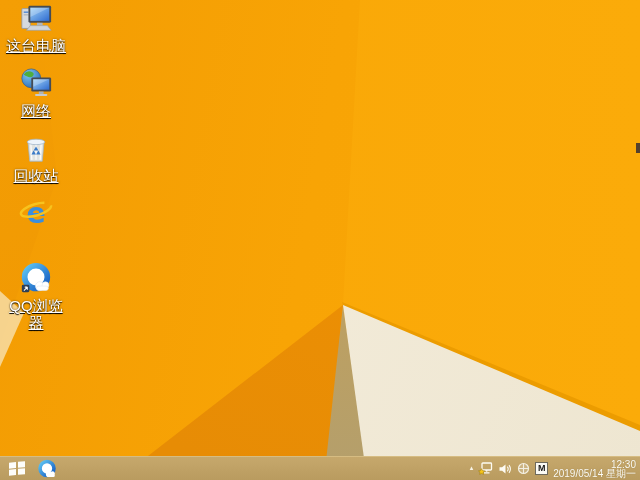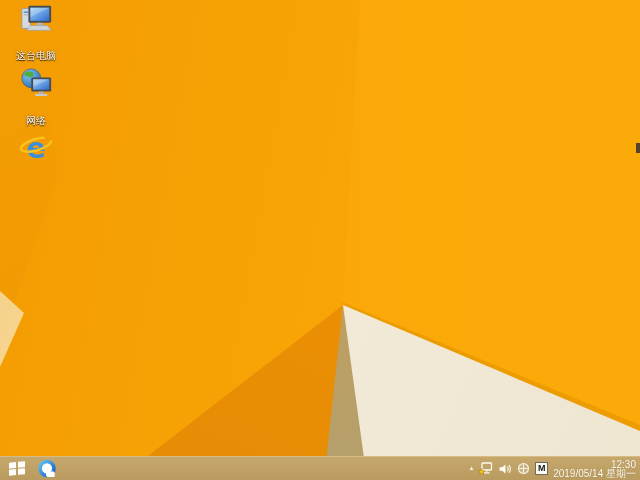--- a/index.html
+++ b/index.html
@@ -22,22 +22,22 @@
   .wp-cream{background:linear-gradient(115deg,#f6efdf 0%,#eee6d1 100%);
     clip-path:polygon(343px 305px,367px 480px,640px 480px,640px 431px);}
   .wp-pale-wedge{background:#f7dda6;opacity:.85;
     clip-path:polygon(0 291px,24px 313px,0 367px);}
   .edge-mark{position:absolute;right:0;top:143px;width:4px;height:10px;background:#54412e;}
 
   
   .icon-col{position:absolute;left:4px;top:2px;width:64px;z-index:3;}
   .icon-tile{width:64px;height:65px;display:flex;flex-direction:column;align-items:center;cursor:default;}
   .icon-art{width:34px;height:34px;flex:0 0 34px;}
-  .icon-label{margin-top:14px;max-width:62px;text-align:center;font-size:10px;line-height:1.15;color:#fff;
-    text-shadow:0 1px 1px rgba(0,0,0,.85),0 0 2px rgba(0,0,0,.55);word-break:break-word;}
+  .icon-label{margin-top:1px;max-width:62px;text-align:center;font-size:15px;line-height:1.15;color:#fff;
+    text-shadow:0 1px 1px rgba(0,0,0,.85),0 0 2px rgba(0,0,0,.55);word-break:break-word;text-decoration:underline;}
 
   
   .taskbar{position:absolute;left:0;right:0;bottom:0;height:23px;z-index:5;
     background:linear-gradient(180deg,#c6a86c 0%,#b99b5f 100%);
     border-top:1px solid rgba(227,203,146,.7);display:flex;align-items:center;}
   .start-btn{width:34px;height:23px;display:flex;align-items:center;justify-content:center;}
   .win-logo{display:grid;grid-template-columns:7px 7px;grid-template-rows:5.5px 5.5px;gap:1.6px;
     transform:skewY(-6deg);}
   .win-logo span{background:#fdfdfb;display:block;}
   .task-app{width:26px;height:23px;display:flex;align-items:center;justify-content:center;}
@@ -104,28 +104,60 @@
         <path fill="#4fae3d" d="M14 17 q4.5 -1.2 6.3 0.8 q1 2 -2 3 q-3 1 -4.8 -1 Z"></path>
         <rect x="13" y="11" width="21" height="15" rx="1.5" fill="#454b54"></rect>
         <rect x="15" y="13" width="17" height="11" fill="url(#scr2)"></rect>
         <path d="M15 13 L32 13 L15 21 Z" fill="rgba(255,255,255,0.25)"></path>
         <rect x="21" y="26" width="5" height="2.5" fill="#aeb4bb"></rect>
         <rect x="17" y="28.5" width="13" height="2.2" rx="1" fill="#c6cbd1"></rect>
       </svg>
       <div class="icon-label">网络</div>
     </div>
 
+    <div class="icon-tile">
+      <svg class="icon-art" viewBox="0 0 36 36">
+        <path d="M9.5 10.5 L26.5 10.5 L24.6 31 L11.4 31 Z" fill="rgba(224,233,243,0.92)" stroke="#9fb4c8" stroke-width="0.8"></path>
+        <path d="M12.5 12 L13.6 29.5 M18 12 L18 29.5 M23.5 12 L22.4 29.5" stroke="rgba(255,255,255,0.85)" stroke-width="1.4" fill="none"></path>
+        <ellipse cx="18" cy="10.5" rx="9.3" ry="2.9" fill="#eef4fa" stroke="#9fb4c8" stroke-width="0.8"></ellipse>
+        <g fill="#3a7bc8" transform="translate(18,21)">
+          <path d="M0,-5.6 L2.5,-1.5 L-2.5,-1.5 Z"></path>
+          <path d="M0,-5.6 L2.5,-1.5 L-2.5,-1.5 Z" transform="rotate(120)"></path>
+          <path d="M0,-5.6 L2.5,-1.5 L-2.5,-1.5 Z" transform="rotate(240)"></path>
+        </g>
+      </svg>
+      <div class="icon-label">回收站</div>
+    </div>
 
     <div class="icon-tile">
       <svg class="icon-art" viewBox="0 0 36 36">
         <text x="18" y="28" font-size="30" font-family="DejaVu Sans" font-weight="bold" fill="#3a8ede" text-anchor="middle">e</text>
         <ellipse cx="18" cy="13.5" rx="16.5" ry="6" fill="none" stroke="#f7c31e" stroke-width="2.6" transform="rotate(-16 18 13.5)" stroke-dasharray="66 22"></ellipse>
       </svg>
     </div>
 
+    <div class="icon-tile">
+      <svg class="icon-art" viewBox="0 0 36 36">
+        <defs>
+          <linearGradient id="qg" x1="0" y1="0" x2="1" y2="1">
+            <stop offset="0" stop-color="#5fc6f4"></stop>
+              <stop offset="1" stop-color="#1258c0"></stop>
+          </linearGradient>
+        </defs>
+        <circle cx="18" cy="16" r="12" fill="#ffffff" stroke="url(#qg)" stroke-width="6"></circle>
+        <g fill="#ffffff" stroke="#dde7f1" stroke-width="0.6">
+          <circle cx="22" cy="25.5" r="4.6"></circle>
+          <circle cx="28" cy="24.5" r="3.6"></circle>
+          <rect x="18.5" y="25.5" width="12.5" height="4.6" rx="2.2"></rect>
+        </g>
+        <rect x="3" y="24" width="8" height="8" rx="1.5" fill="#2e4057"></rect>
+        <path d="M5.2 30.2 L8.8 26.6 M8.8 26.6 h-2.7 M8.8 26.6 v2.7" stroke="#ffffff" stroke-width="1.1" fill="none"></path>
+      </svg>
+      <div class="icon-label">QQ浏览器</div>
+    </div>
 
   </div>
 
   <div class="taskbar">
 
     <div class="start-btn">
       <div class="win-logo">
         <span></span>
           <span></span>
           <span></span>

